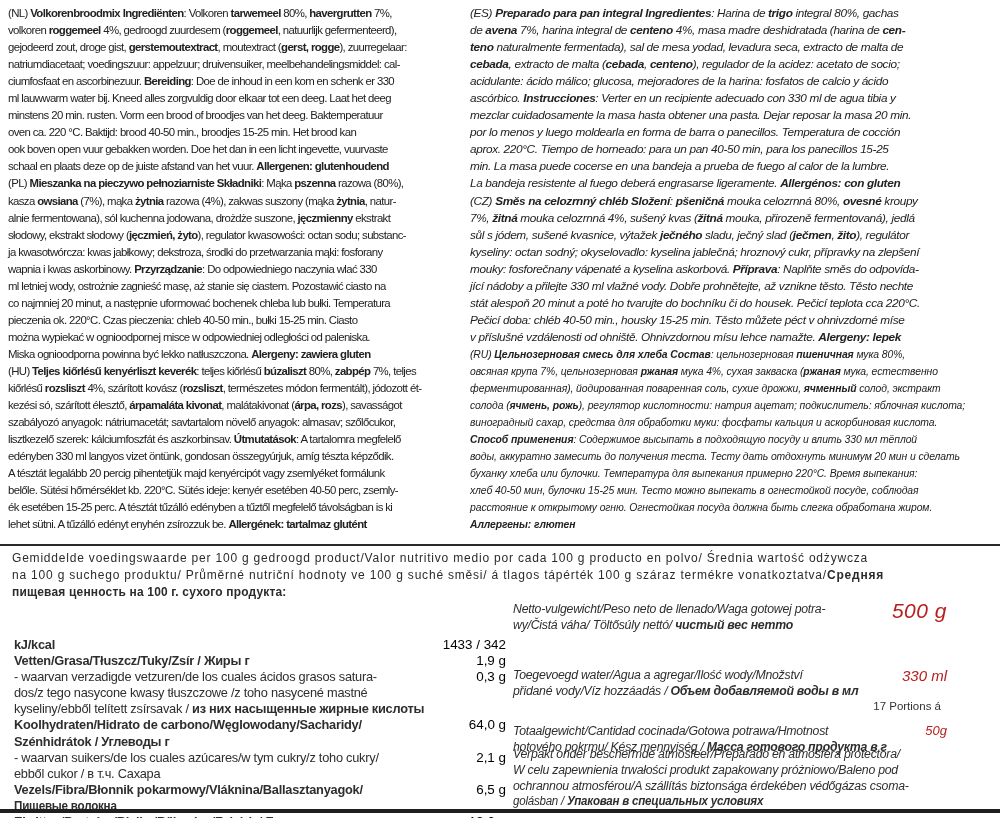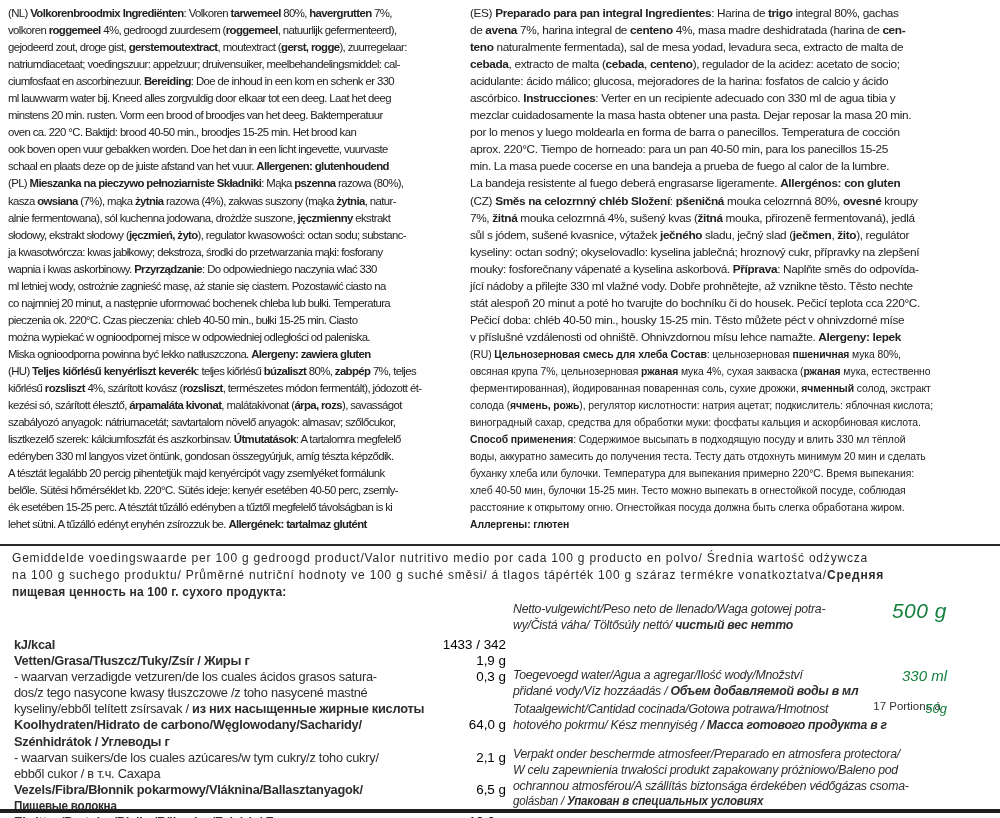--- a/index.html
+++ b/index.html
@@ -7,21 +7,21 @@
     width:1000px;height:818px;position:relative;overflow:hidden;
     background:#ffffff;color:#1e1e1e;
     font-family:"Liberation Sans","DejaVu Sans",sans-serif;
     -webkit-font-smoothing:antialiased;
   }
   b{font-weight:700;}
   
   .top{position:absolute;left:0;top:0;width:890px;height:544px;}
   .col{position:absolute;top:5px;}
   .colL{left:8px;width:454px;}
-  .colR{left:470px;width:526px;}
+  .colR{left:470px;width:526px;font-style:italic;}
   .tline{
     white-space:nowrap;
     font-size:11.4px;line-height:17.05px;letter-spacing:-0.62px;color:#222;
   }
   .colR .tline{font-size:11.8px;letter-spacing:-0.35px;}
   .tline.cyr{font-size:11.3px;letter-spacing:-0.1px;transform:scaleX(0.92);transform-origin:0 50%;}
   
   .rule-top{position:absolute;left:0;top:544px;width:1000px;border-top:2px solid #2a2a2a;}
   .rule-bottom{position:absolute;left:0;top:809px;width:1000px;border-top:4px solid #1f1f1f;}
   
@@ -34,27 +34,27 @@
   .nrow{display:flex;align-items:flex-start;}
   .nlabel{flex:1;min-width:0;}
   .nline{white-space:nowrap;font-size:12.8px;line-height:16.1px;letter-spacing:-0.25px;color:#2e2e2e;}
   .nline.cyr{transform:scaleX(0.94);transform-origin:0 50%;font-size:12.4px;}
   .nval{width:92px;text-align:right;font-size:13.4px;line-height:16.1px;color:#000000;white-space:nowrap;}
   
   .nright{position:absolute;left:513px;top:52px;width:434px;height:208px;}
   .nrrow{position:absolute;left:0;width:100%;display:flex;justify-content:space-between;align-items:flex-start;font-style:italic;}
   .nr1{top:0;}
   .nr2{top:66px;}
-  .nr3{top:100px;}
+  .nr3{top:122px;}
   .nr4{top:146px;}
   .rlabel{min-width:0;}
   .rline{white-space:nowrap;font-size:12.3px;line-height:16px;letter-spacing:-0.25px;color:#2e2e2e;}
   .rline.cyr{transform:scaleX(0.94);transform-origin:0 50%;}
   .nr4 .rline{line-height:15.8px;}
-  .rval{text-align:right;color:#15803d;white-space:nowrap;}
+  .rval{text-align:right;color:#b91c1c;white-space:nowrap;}
   .rval.v-big{font-size:21px;line-height:23px;letter-spacing:0.5px;margin-top:-2px;}
   .rval.v-med{font-size:15px;line-height:17px;}
   .rval.v-small{font-size:13px;line-height:16px;}
   .portions{position:absolute;right:6px;top:99px;font-size:11.5px;line-height:13px;color:#333;white-space:nowrap;}
 </style>
 </head>
 <body>
 
 <div class="top">
   <div class="col colL">

